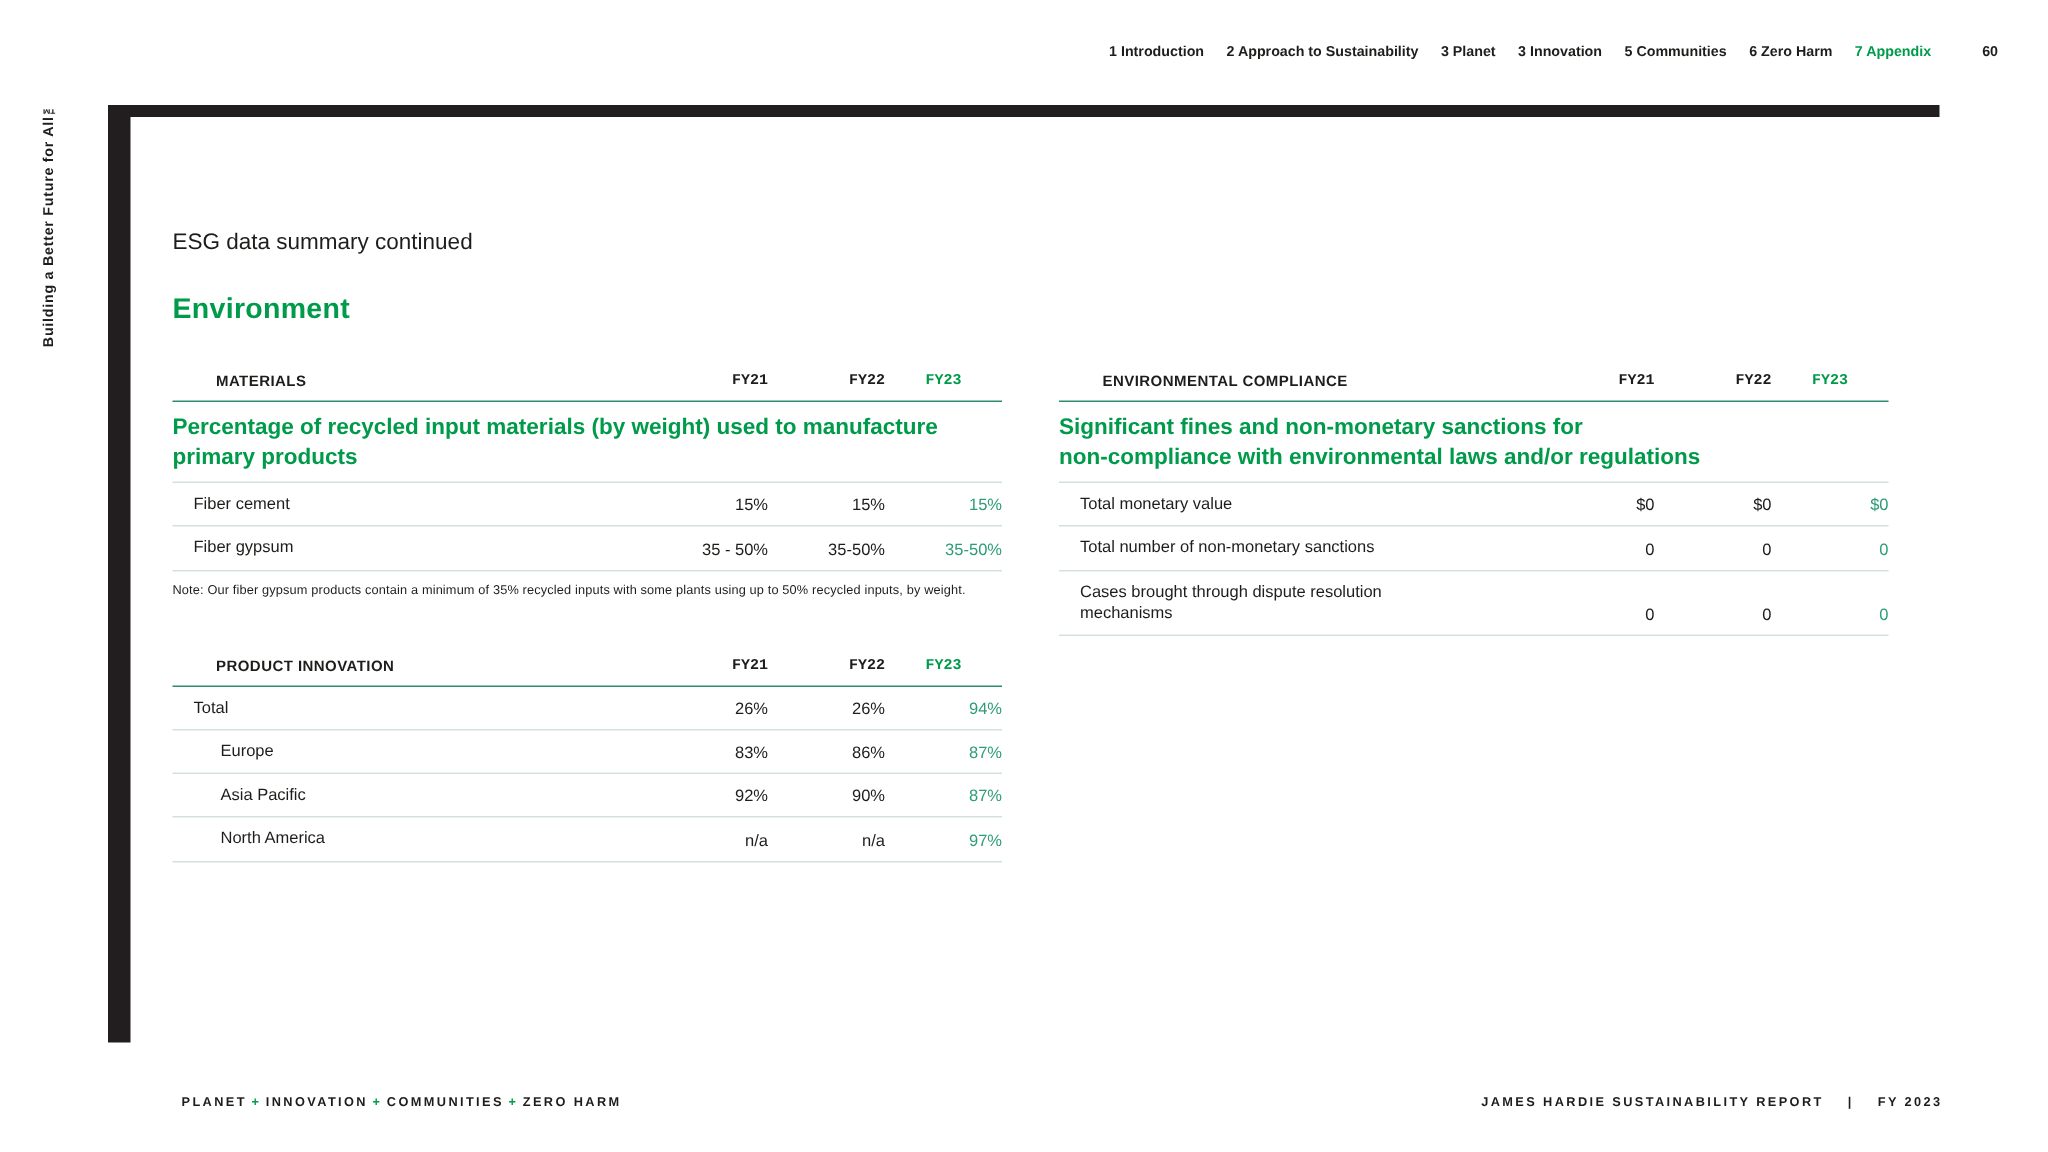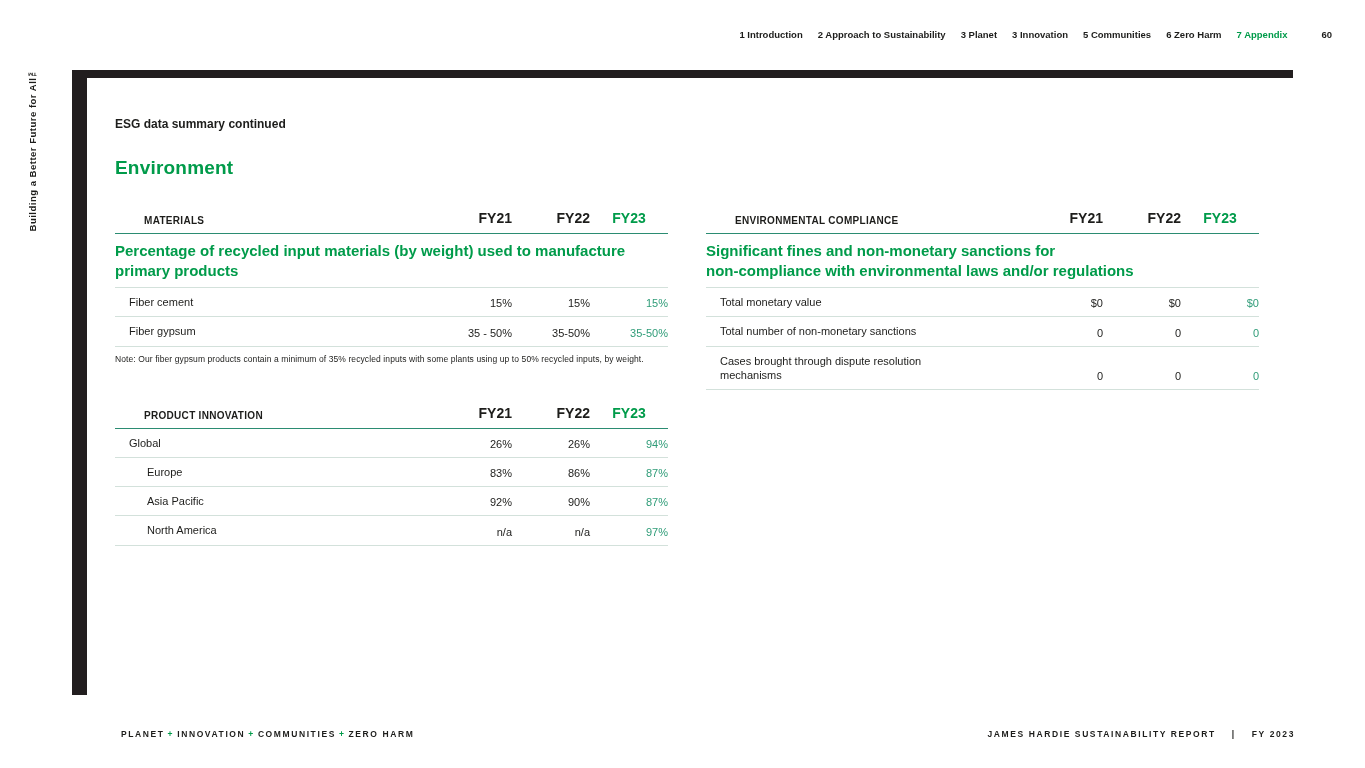--- a/index.html
+++ b/index.html
@@ -30,31 +30,31 @@
     writing-mode:vertical-rl;transform:rotate(180deg);
     font-size:9.5px;font-weight:700;letter-spacing:0.5px;white-space:nowrap;
   }
 
   
   .frame-v{position:absolute;left:72px;top:70px;width:15px;height:625px;background:#221E1F;}
   .frame-h{position:absolute;left:72px;top:70px;width:1221px;height:8px;background:#221E1F;}
 
   
   .content{position:absolute;left:115px;top:117px;width:1180px;}
-  .kicker{font-size:12px;font-weight:700;}
+  .kicker{font-size:15px;font-weight:400;margin-top:36px;}
   .title{margin:26px 0 0 0;font-size:19px;font-weight:700;color:var(--green);letter-spacing:0.2px;}
   .tables-wrap{display:flex;gap:38px;margin-top:31px;}
   .col{width:553px;flex:0 0 553px;}
 
   
   .tbl{width:100%;}
   .tbl + .tbl{margin-top:41px;}
   .tbl-head{display:flex;align-items:flex-end;padding-bottom:7px;border-bottom:1px solid var(--rule-dark);}
   .tbl-name{flex:1;font-size:10px;font-weight:700;letter-spacing:0.3px;padding-left:29px;}
-  .col-h{width:78px;text-align:right;font-size:14px;font-weight:700;}
+  .col-h{width:78px;text-align:right;font-size:10px;font-weight:700;font-family:Liberation Mono, monospace;}
   .col-h.hl{color:var(--green);text-align:center;}
   .tbl-sub{padding:7px 0;border-bottom:1px solid var(--rule-light);
     font-size:15px;font-weight:700;color:var(--green);line-height:1.3;white-space:pre-line;}
   .tbl-row{display:flex;align-items:flex-end;padding:7px 0;border-bottom:1px solid var(--rule-light);font-size:11px;}
   .row-label{flex:1;line-height:1.3;white-space:pre-line;padding-right:10px;}
   .ind1{padding-left:14px;}
   .ind2{padding-left:32px;}
   .val{width:78px;text-align:right;}
   .val.hl{color:var(--val-green);}
   .tbl-note{margin-top:7px;font-size:8.5px;letter-spacing:0.1px;}
@@ -114,21 +114,21 @@
           <div class="tbl-note">Note: Our fiber gypsum products contain a minimum of 35% recycled inputs with some plants using up to 50% recycled inputs, by weight.</div>
         </div>
         <div class="tbl">
           <div class="tbl-head">
             <div class="tbl-name">PRODUCT INNOVATION</div>
             <div class="col-h">FY21</div>
             <div class="col-h">FY22</div>
             <div class="col-h hl">FY23</div>
           </div>
           <div class="tbl-row">
-            <div class="row-label ind1">Global</div>
+            <div class="row-label ind1">Total</div>
             <div class="val">26%</div>
             <div class="val">26%</div>
             <div class="val hl">94%</div>
           </div>
           <div class="tbl-row">
             <div class="row-label ind2">Europe</div>
             <div class="val">83%</div>
             <div class="val">86%</div>
             <div class="val hl">87%</div>
           </div>

